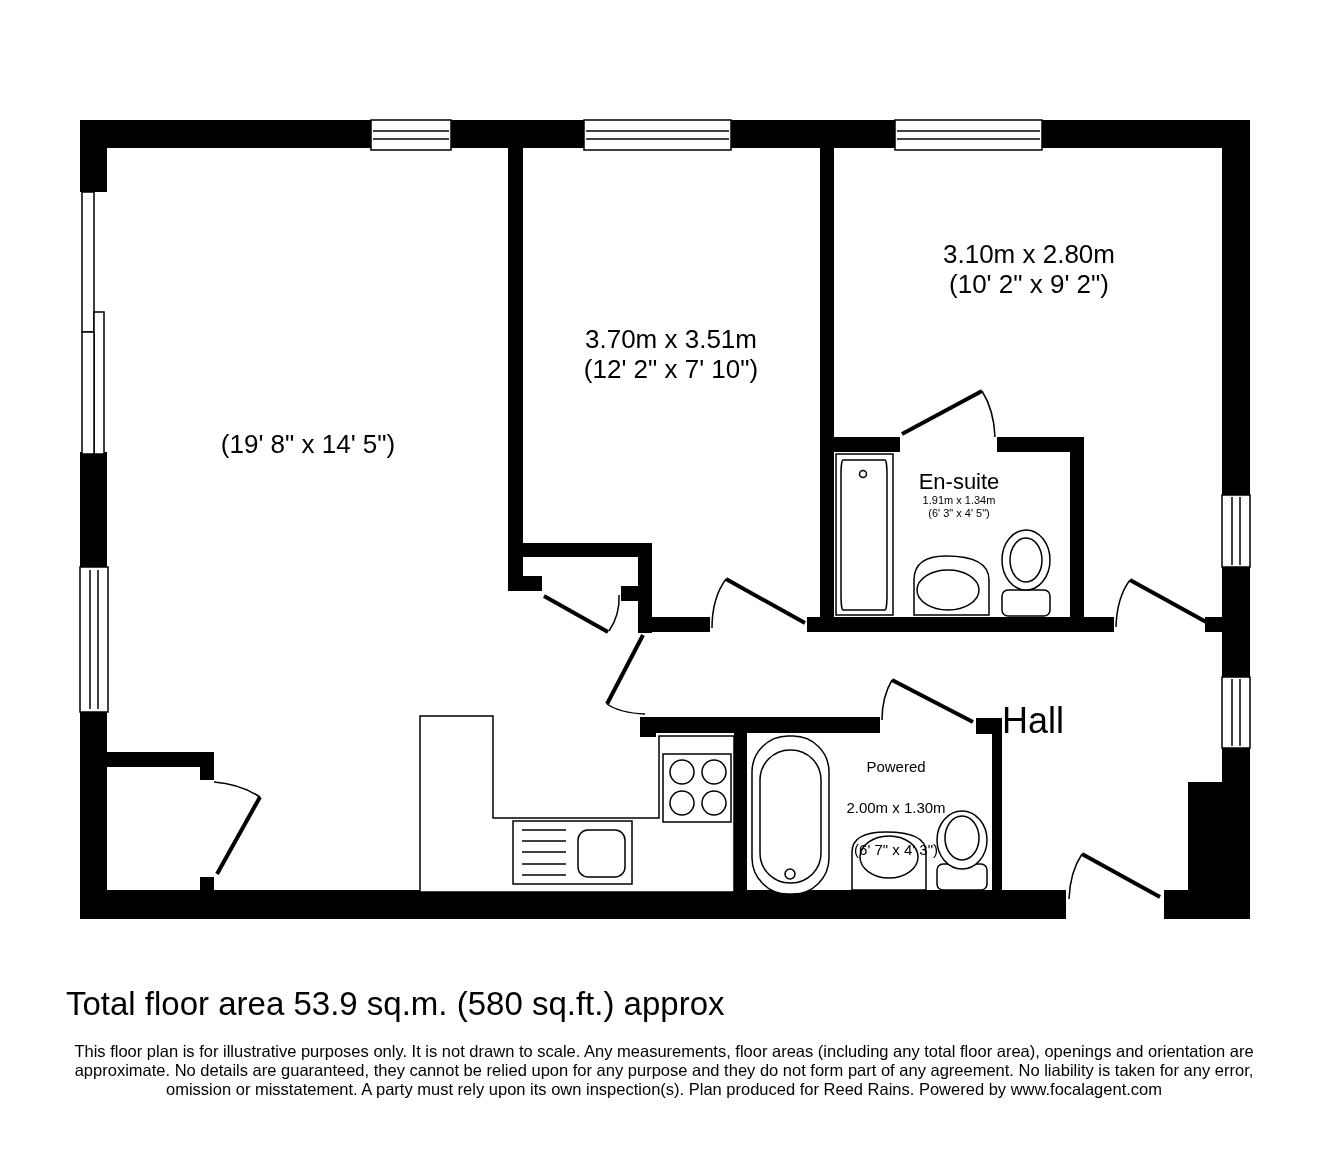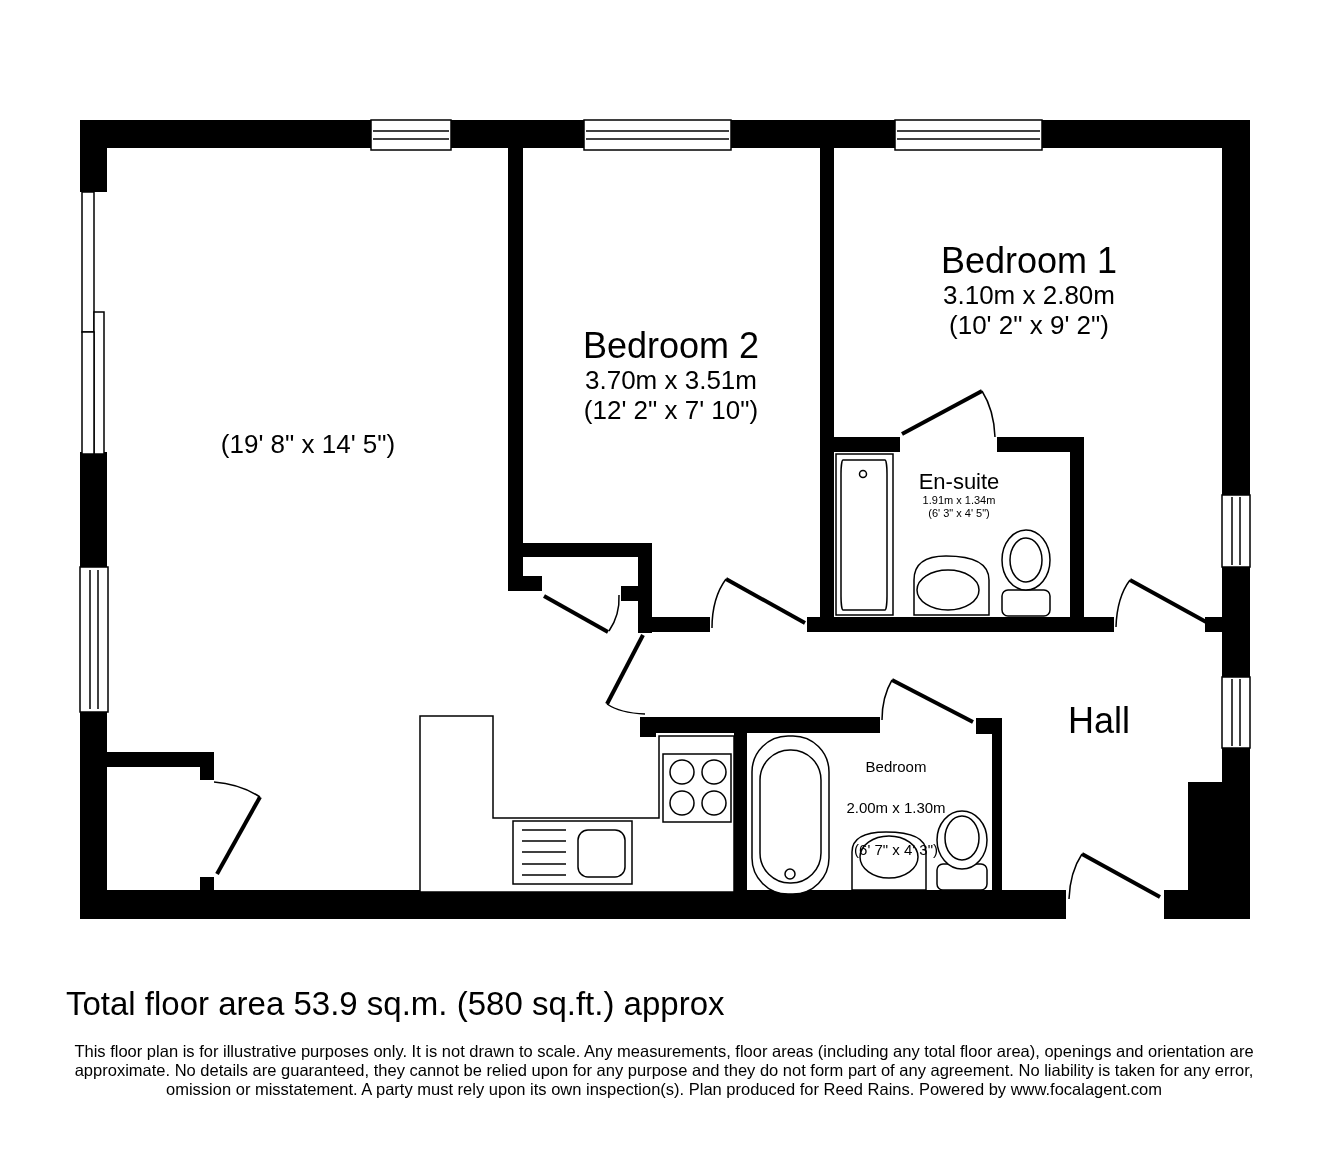--- a/index.html
+++ b/index.html
@@ -211,41 +211,39 @@
         <ellipse cx="962" cy="838" rx="17" ry="22"></ellipse>
       </g>
   </g>
 </svg>
 
 <div class="room-label lg" style="left:308px; top:430px;">
   <span class="imperial">(19' 8" x 14' 5")</span>
 </div>
 
 <div class="room-label lg" style="left:671px; top:325px;">
-  <span class="name">Bedroom 2</span>
   <span class="metric">3.70m x 3.51m</span>
   <span class="imperial">(12' 2" x 7' 10")</span>
 </div>
 
 <div class="room-label lg" style="left:1029px; top:240px;">
-  <span class="name">Bedroom 1</span>
   <span class="metric">3.10m x 2.80m</span>
   <span class="imperial">(10' 2" x 9' 2")</span>
 </div>
 
 <div class="room-label md" style="left:959px; top:469px;">
   <span class="name">En-suite</span>
   <span class="metric">1.91m x 1.34m</span>
   <span class="imperial">(6' 3" x 4' 5")</span>
 </div>
 
 <div class="room-label sm" style="left:896px; top:758px;">
-  <span class="name">Bedroom</span>
+  <span class="name">Powered</span>
   <span class="metric">2.00m x 1.30m</span>
   <span class="imperial">(6' 7" x 4' 3")</span>
 </div>
 
-<div class="room-label hall" style="left:1099px; top:700px;text-align:center;">
+<div class="room-label hall" style="left:1033px; top:700px;text-align:center;">
   <span class="name">Hall</span>
 </div>
 
 <div id="total-area">Total floor area 53.9 sq.m. (580 sq.ft.) approx</div>
 <div id="disclaimer">This floor plan is for illustrative purposes only. It is not drawn to scale. Any measurements, floor areas (including any total floor area), openings and orientation are approximate. No details are guaranteed, they cannot be relied upon for any purpose and they do not form part of any agreement. No liability is taken for any error, omission or misstatement. A party must rely upon its own inspection(s). Plan produced for Reed Rains. Powered by www.focalagent.com</div>
 
 </body></html>

